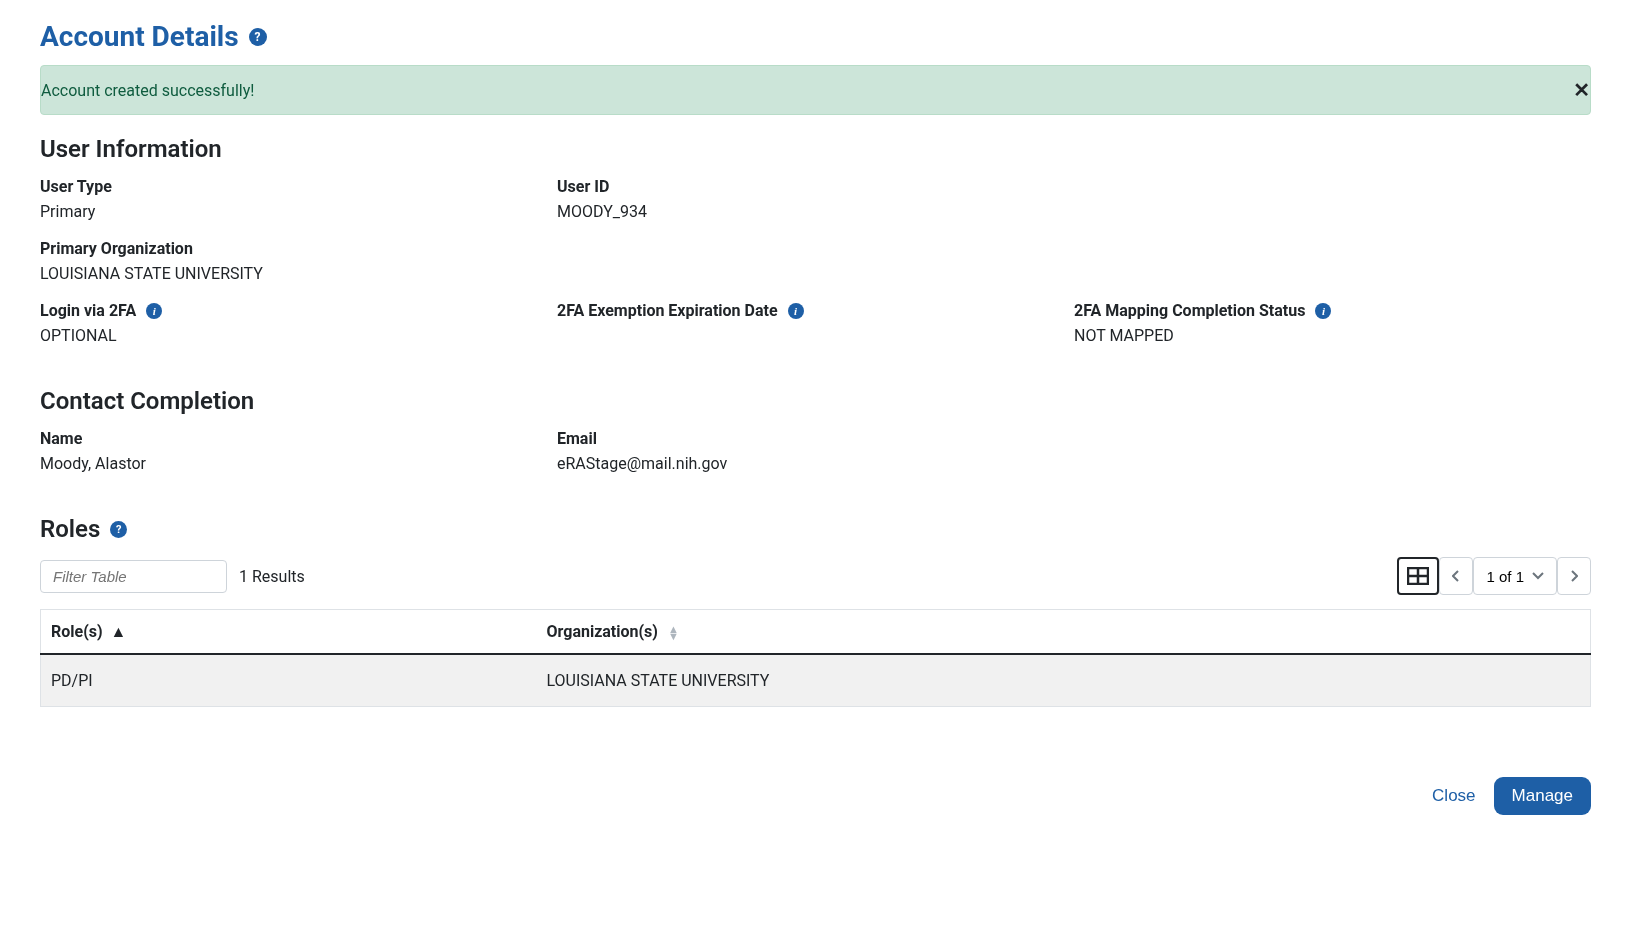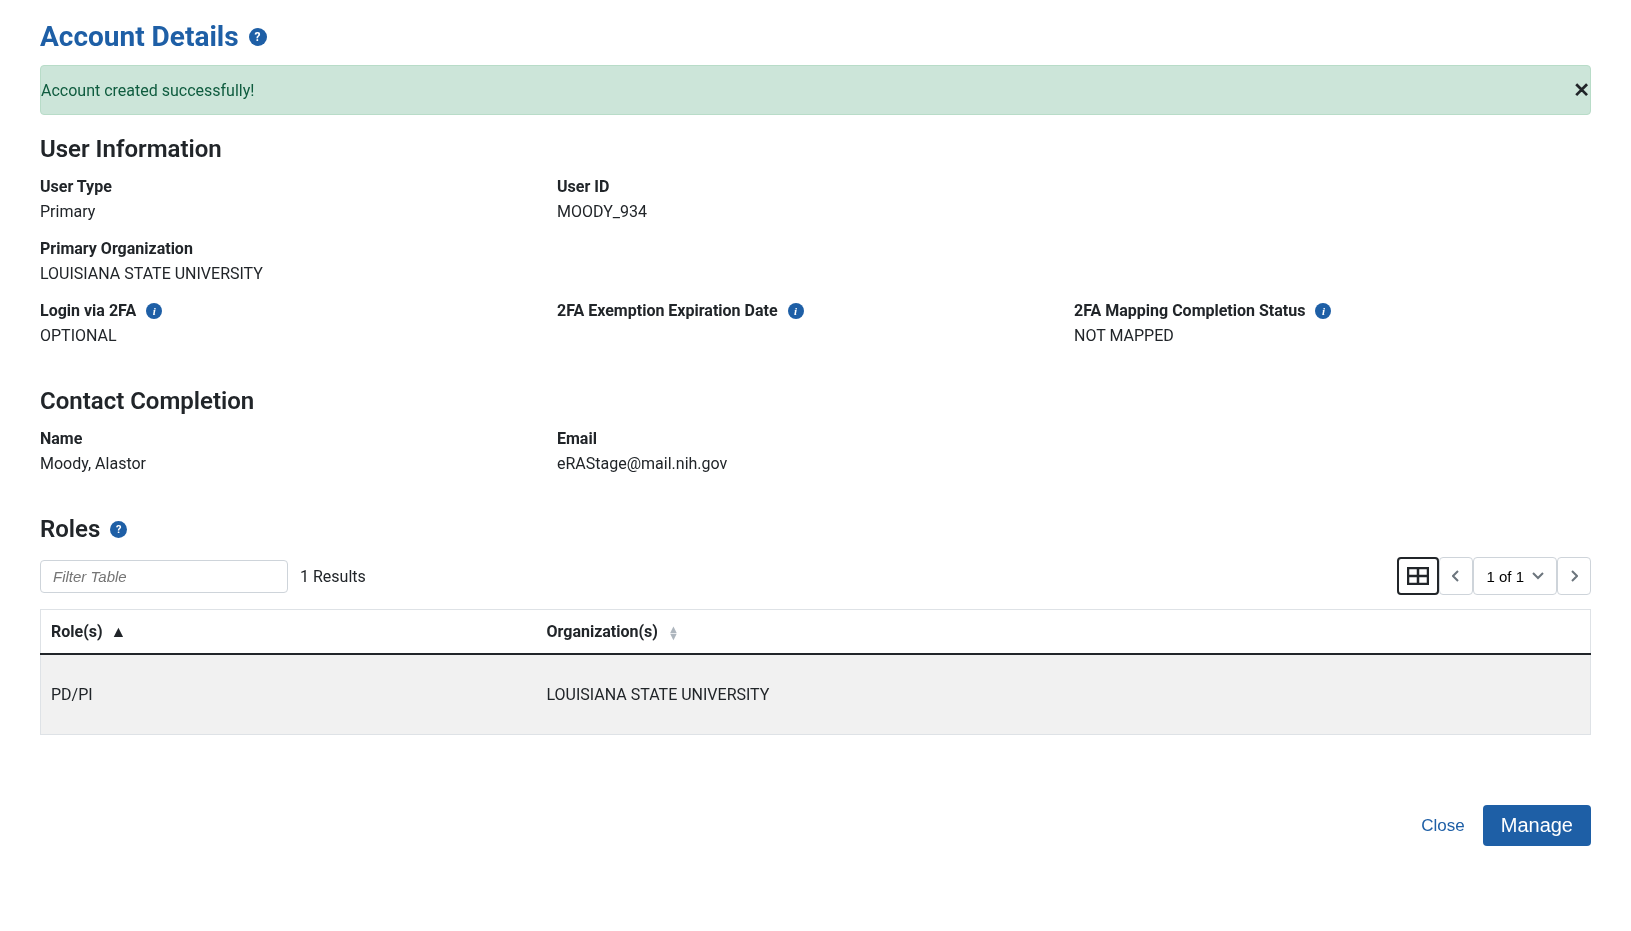--- a/index.html
+++ b/index.html
@@ -128,21 +128,21 @@
       gap: 12px;
       margin-bottom: 14px;
     }
     .filter-input {
       padding: 7px 12px;
       border: 1px solid #ced4da;
       border-radius: 4px;
       font-size: 15px;
       font-style: italic;
       color: #6c757d;
-      width: 248px;
+      width: 187px;
     }
     .results-text {
       font-size: 16px;
     }
     .toolbar-right {
       margin-left: auto;
       display: flex;
       align-items: center;
       gap: 0;
     }
@@ -190,21 +190,21 @@
     }
     thead th {
       background: #fff;
       border-bottom: 2px solid #212529;
       text-align: left;
       padding: 12px 10px;
       font-size: 16px;
       font-weight: 700;
     }
     tbody td {
-      padding: 30px 10px;
+      padding: 16px 10px;
       font-size: 16px;
       background: #f1f1f1;
     }
     .sort-icon {
       display: inline-block;
       margin-left: 4px;
     }
     .sort-indicator-both {
       color: #adb5bd;
       font-size: 11px;
@@ -225,23 +225,23 @@
       color: #1e5fa6;
       background: none;
       border: none;
       font-size: 17px;
       cursor: pointer;
     }
     .btn-primary {
       background: #1e5fa6;
       color: #fff;
       border: none;
-      border-radius: 4px;
+      border-radius: 9px;
       padding: 9px 18px;
-      font-size: 20px;
+      font-size: 17px;
       cursor: pointer;
     }
   </style>
 </head>
 <body>
 
 <h1 class="page-title">
   <span>Account Details</span>
   <span class="help-icon">?</span>
 </h1>

